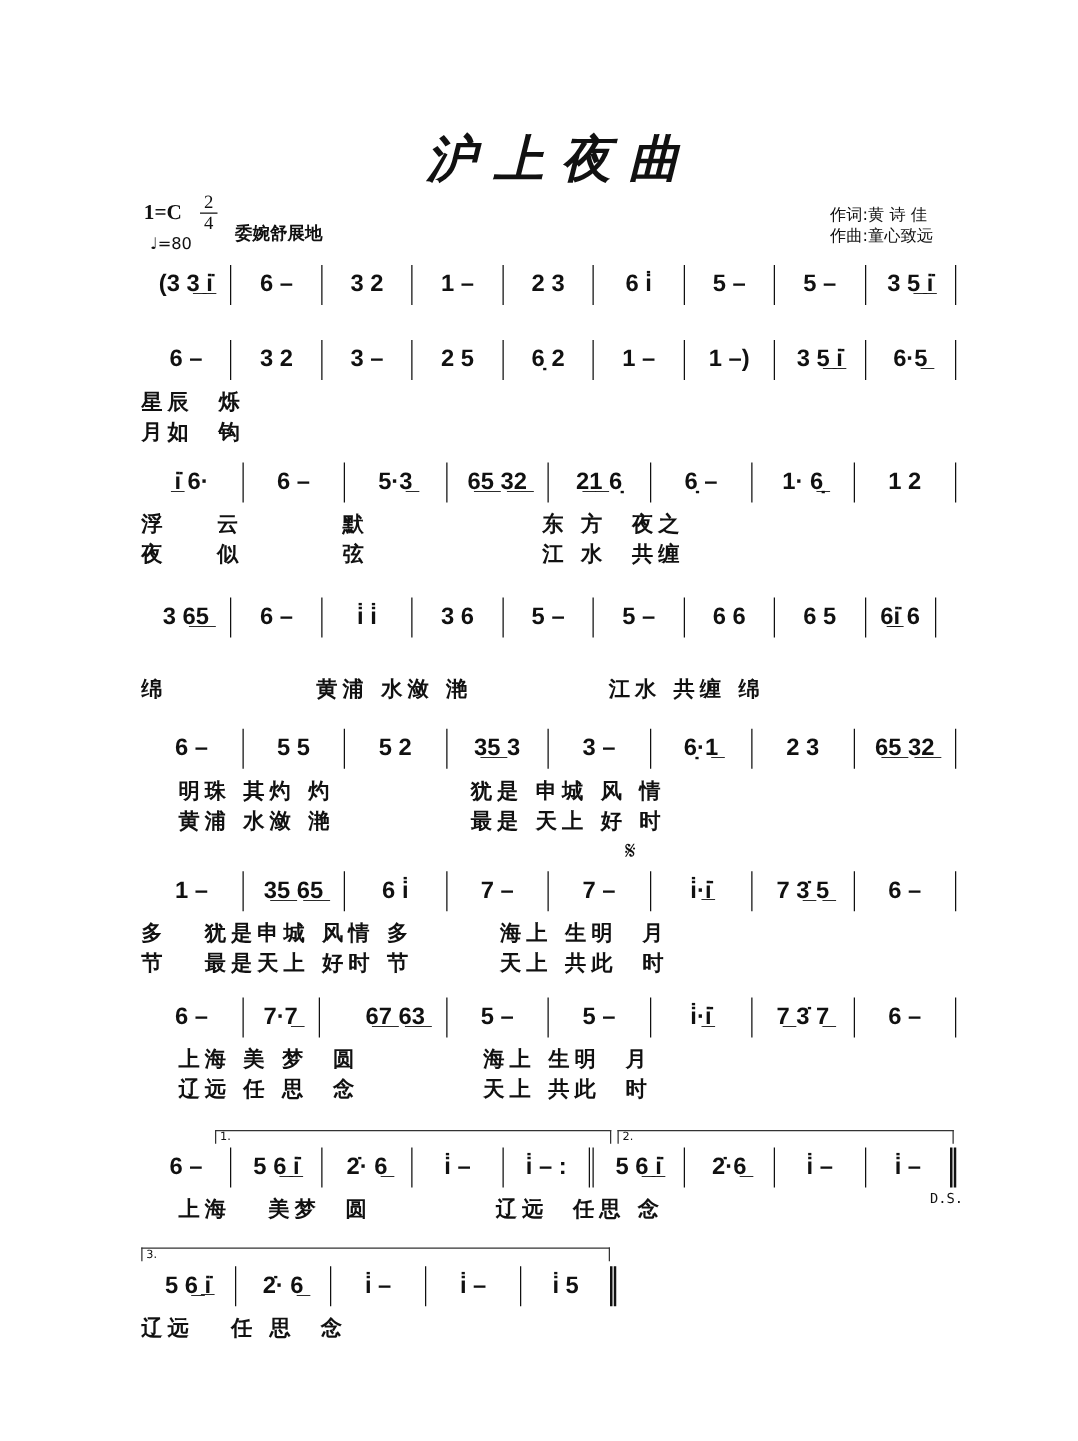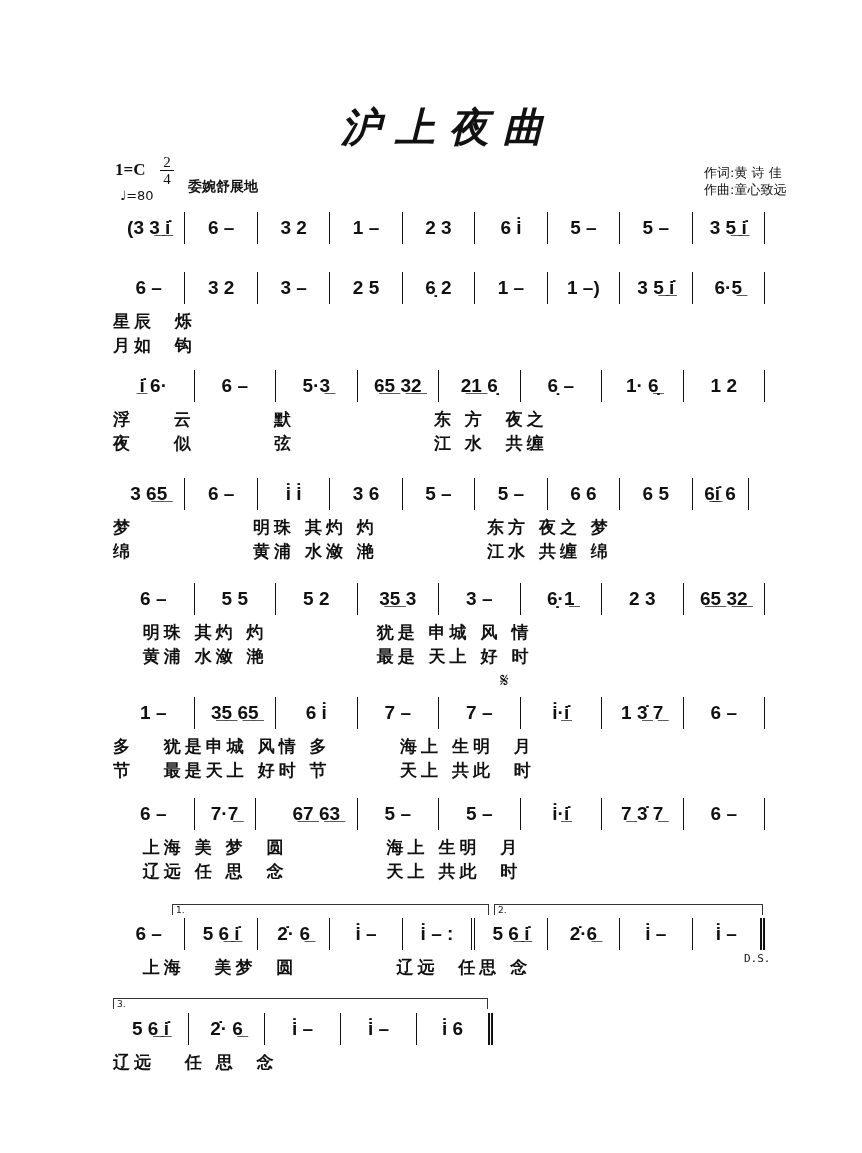--- a/index.html
+++ b/index.html
@@ -8,21 +8,21 @@
   .title { position:absolute; top:100px; left:0; width:862px; text-align:center;
            font-family:"DejaVu Serif", serif; font-size:40px; font-weight:bold;
            letter-spacing:14px; font-style:italic;margin-left:18px; }
   .key { position:absolute; top:160px; left:115px; font-family:"Liberation Serif", serif;
          font-size:17px; font-weight:bold; }
   .timesig { position:absolute; top:154px; left:160px; font-family:"Liberation Serif", serif;
              font-size:15px; line-height:16px; text-align:center; width:14px; }
   .timesig .num { border-bottom:1px solid #111; display:block; }
   .tempo { position:absolute; top:188px; left:120px; font-size:13px; }
   .expr { position:absolute; top:178px; left:188px; font-size:14px; font-weight:bold; }
-  .credits { position:absolute; top:164px; left:664px; font-size:13px; line-height:17px;margin-left:40px; }
+  .credits { position:absolute; top:164px; left:664px; font-size:13px; line-height:17px; }
   .system { position:absolute; left:113px; width:652px; height:32px; }
   .measure { position:absolute; top:0; height:32px; display:flex; align-items:center;
              justify-content:space-evenly; font-family:"Liberation Sans", sans-serif;
              font-weight:bold; font-size:19px; box-sizing:border-box; }
   .measure.bar { border-right:1.5px solid #111; }
   .measure.final { border-right:5px double #111; }
   .measure.repeat { border-right:4px double #111; }
   .lyric { position:absolute; font-size:17px; font-weight:bold; letter-spacing:4px;
            font-family:"DejaVu Sans", sans-serif; white-space:pre; }
   .volta { position:absolute; border-top:1px solid #333; border-left:1px solid #333;
@@ -88,21 +88,20 @@
     <div class="system" style="top: 478px;">
       <div class="measure bar" style="left: 0px; width: 72.4444px;">3 6̲5̲</div>
       <div class="measure bar" style="left: 72.4444px; width: 72.4444px;">6 –</div>
       <div class="measure bar" style="left: 144.889px; width: 72.4444px;">i̇ i̇</div>
       <div class="measure bar" style="left: 217.333px; width: 72.4444px;">3 6</div>
       <div class="measure bar" style="left: 289.778px; width: 72.4444px;">5 –</div>
       <div class="measure bar" style="left: 362.222px; width: 72.4444px;">5 –</div>
       <div class="measure bar" style="left: 434.667px; width: 72.4444px;">6 6</div>
       <div class="measure bar" style="left: 507.111px; width: 72.4444px;">6 5</div>
       <div class="measure bar" style="left: 579.556px; width: 56px;">6̲i̲̇ 6</div>
-      <div class="lyric" style="top: 38px; left: 0px;">梦            明珠 其灼 灼           东方 夜之 梦</div>
       <div class="lyric" style="top: 62px; left: 0px;">绵            黄浦 水潋 滟           江水 共缠 绵</div>
     </div>
     <div class="system" style="top: 583px;">
       <div class="measure bar" style="left: 0px; width: 81.5px;">6 –</div>
       <div class="measure bar" style="left: 81.5px; width: 81.5px;">5 5</div>
       <div class="measure bar" style="left: 163px; width: 81.5px;">5 2</div>
       <div class="measure bar" style="left: 244.5px; width: 81.5px;">3̲5̲ 3</div>
       <div class="measure bar" style="left: 326px; width: 81.5px;">3 –</div>
       <div class="measure bar" style="left: 407.5px; width: 81.5px;">6̣·1̲</div>
       <div class="measure bar" style="left: 489px; width: 81.5px;">2 3</div>
@@ -110,21 +109,21 @@
       <div class="lyric" style="top: 38px; left: 0px;">   明珠 其灼 灼           犹是 申城 风 情</div>
       <div class="lyric" style="top: 62px; left: 0px; text-align: center;">   黄浦 水潋 滟           最是 天上 好 时</div>
     </div>
     <div class="system" style="top: 697px;">
       <div class="measure bar" style="left: 0px; width: 81.5px;">1 –</div>
       <div class="measure bar" style="left: 81.5px; width: 81.5px;">3̲5̲ 6̲5̲</div>
       <div class="measure bar" style="left: 163px; width: 81.5px;">6 i̇</div>
       <div class="measure bar" style="left: 244.5px; width: 81.5px;">7 –</div>
       <div class="measure bar" style="left: 326px; width: 81.5px;">7 –</div>
       <div class="measure bar" style="left: 407.5px; width: 81.5px;">i̇·i̲̇</div>
-      <div class="measure bar" style="left: 489px; width: 81.5px;">1 3̲̇ 7̲</div>
+      <div class="measure bar" style="left: 489px; width: 81.5px;">7 3̲̇ 5̲</div>
       <div class="measure bar" style="left: 570.5px; width: 81.5px;">6 –</div>
       <div class="lyric" style="top: 38px; left: 0px;">多   犹是申城 风情 多       海上 生明  月</div>
       <div class="lyric" style="top: 62px; left: 0px;">节   最是天上 好时 节       天上 共此  时</div>
     </div>
     <div class="system" style="top: 798px;">
       <div class="measure bar" style="left: 0px; width: 81.5px;">6 –</div>
       <div class="measure bar" style="left: 81.5px; width: 61px;">7·7̲</div>
       <div class="measure bar" style="left: 163px; width: 81.5px;">6̲7̲ 6̲3̲</div>
       <div class="measure bar" style="left: 244.5px; width: 81.5px;">5 –</div>
       <div class="measure bar" style="left: 326px; width: 81.5px;">5 –</div>
@@ -145,21 +144,21 @@
       <div class="measure bar" style="left: 507.111px; width: 72.4444px;">i̇ –</div>
       <div class="measure final" style="left: 579.556px; width: 72.4444px;">i̇ –</div>
       <div class="lyric" style="top: 38px; left: 0px;">   上海   美梦  圆          辽远  任思 念</div>
       <div class="lyric" style="top: 62px; left: 0px;"></div>
     </div>
     <div class="system" style="top: 1013px;">
       <div class="measure bar" style="left: 0px; width: 76px;">5 6̲ i̲̇</div>
       <div class="measure bar" style="left: 76px; width: 76px;">2̇· 6̲</div>
       <div class="measure bar" style="left: 152px; width: 76px;">i̇ –</div>
       <div class="measure bar" style="left: 228px; width: 76px;">i̇ –</div>
-      <div class="measure final" style="left: 304px; width: 76px;">i̇ 6</div>
+      <div class="measure final" style="left: 304px; width: 76px;">i̇ 5</div>
       <div class="lyric" style="top: 38px; left: 0px;">辽远   任 思  念</div>
       <div class="lyric" style="top: 62px; left: 0px;"></div>
     </div>
   </div>
 
 <div class="segno" style="left:500px;top:668px;">𝄋</div>
 <div class="volta" style="left:172px;top:904px;width:312px;">1.</div>
 <div class="volta" style="left:494px;top:904px;width:264px;">2.</div>
 <div class="volta" style="left:113px;top:998px;width:370px;">3.</div>
 <div class="mark" style="left:744px;top:952px;">D.S.</div>

